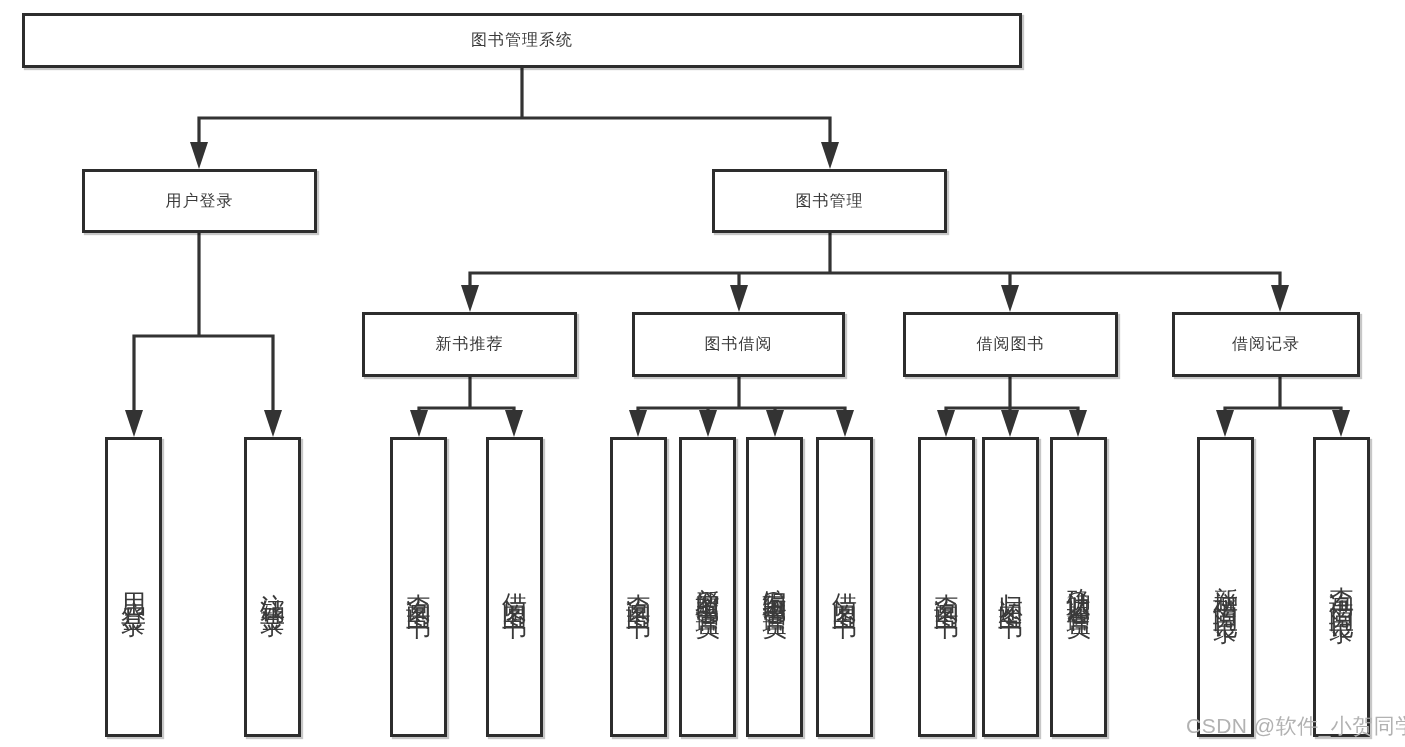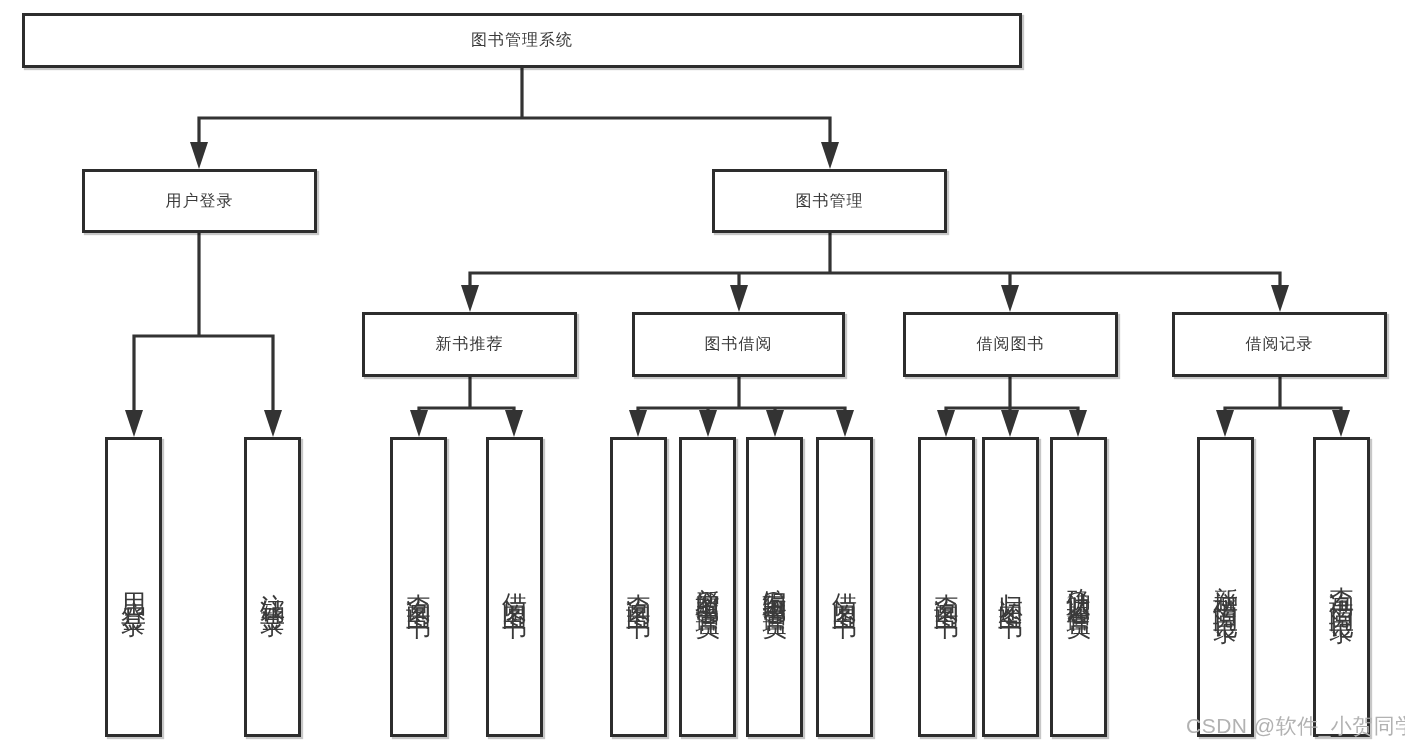--- a/index.html
+++ b/index.html
@@ -65,21 +65,21 @@
   </svg>
 
   <div class="node root">图书管理系统</div>
 
   <div class="node lvl2" style="left:82px;">用户登录</div>
   <div class="node lvl2" style="left:712px;text-align:center;">图书管理</div>
 
   <div class="node lvl3" style="left:362px;width:215px;">新书推荐</div>
   <div class="node lvl3" style="left:632px;width:213px;">图书借阅</div>
   <div class="node lvl3" style="left:903px;width:215px;">借阅图书</div>
-  <div class="node lvl3" style="left:1172px;width:215px;">借阅记录</div>
+  <div class="node lvl3" style="left:1172px;width:188px;">借阅记录</div>
 
   <div class="node leaf" style="left:105px;">用户登录</div>
   <div class="node leaf" style="left:244px;">注销登录</div>
 
   <div class="node leaf" style="left:390px;">查询图书</div>
   <div class="node leaf" style="left:486px;">借阅图书</div>
 
   <div class="node leaf" style="left:610px;">查询图书</div>
   <div class="node leaf long" style="left:679px;">新增图书（管理员）</div>
   <div class="node leaf long" style="left:746px;">编辑图书（管理员）</div>

